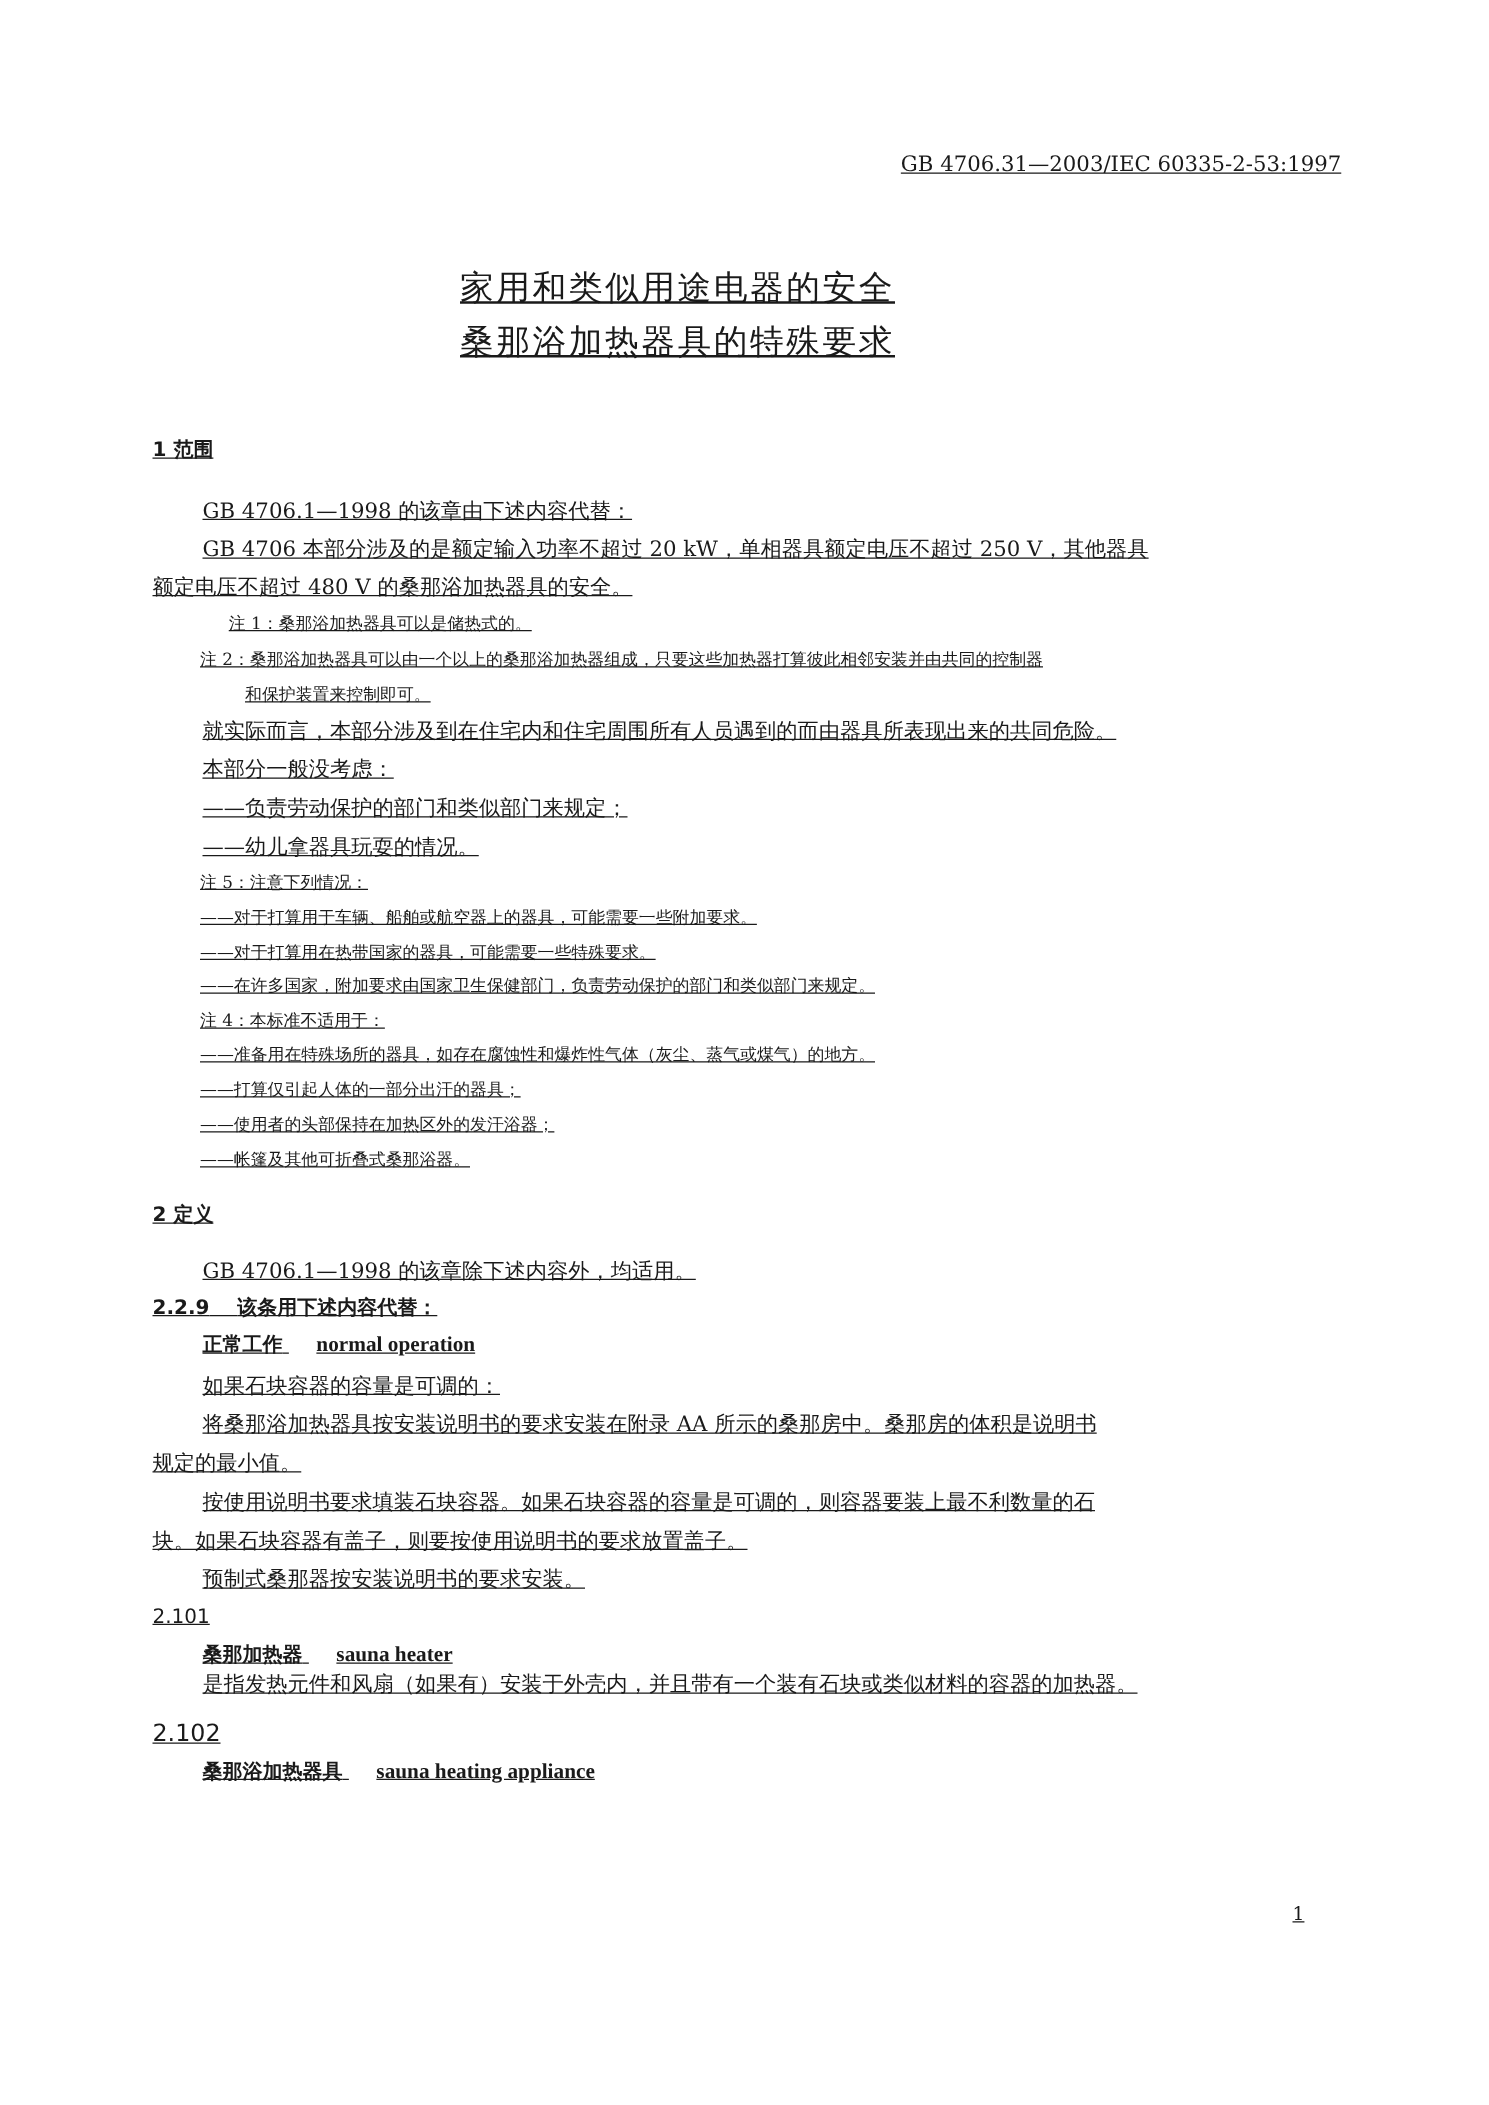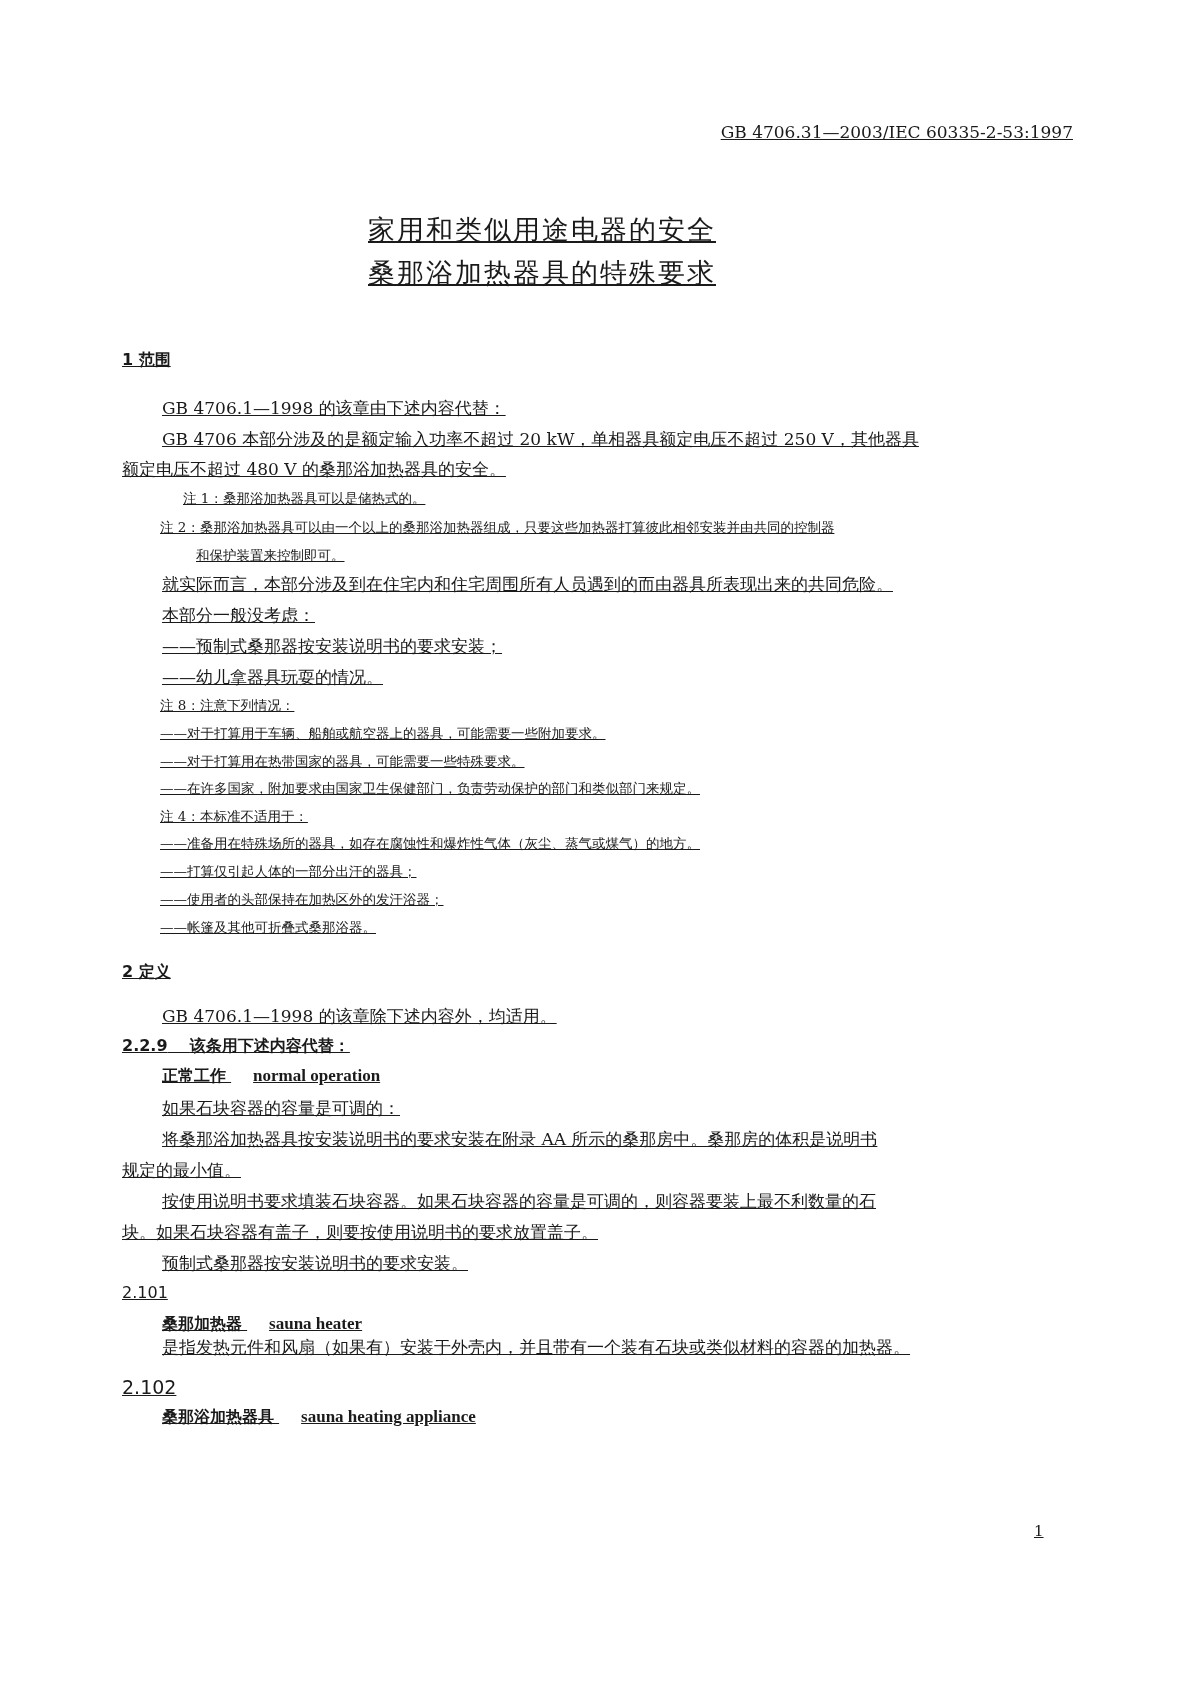--- a/index.html
+++ b/index.html
@@ -27,23 +27,23 @@
 
 <div class="abs h" style="top:350px;">1   范围</div>
 <div class="abs p" style="top:397px; left:162px;">GB 4706.1—1998 的该章由下述内容代替：</div>
 <div class="abs p" style="top:428px; left:162px;">GB 4706 本部分涉及的是额定输入功率不超过 20 kW，单相器具额定电压不超过 250 V，其他器具</div>
 <div class="abs p" style="top:458px; left:122px;">额定电压不超过 480 V 的桑那浴加热器具的安全。</div>
 <div class="abs note" style="top:490px; left:160px;margin-left:23px;">注 1：桑那浴加热器具可以是储热式的。</div>
 <div class="abs note" style="top:519px; left:160px;">注 2：桑那浴加热器具可以由一个以上的桑那浴加热器组成，只要这些加热器打算彼此相邻安装并由共同的控制器</div>
 <div class="abs note" style="top:547px; left:196px;">和保护装置来控制即可。</div>
 <div class="abs p" style="top:573px; left:162px;">就实际而言，本部分涉及到在住宅内和住宅周围所有人员遇到的而由器具所表现出来的共同危险。</div>
 <div class="abs p" style="top:604px; left:162px;">本部分一般没考虑：</div>
-<div class="abs p" style="top:635px; left:162px;">——预制式桑那器按安装说明书的要求安装；</div>
+<div class="abs p" style="top:635px; left:162px;">——负责劳动保护的部门和类似部门来规定；</div>
 <div class="abs p" style="top:666px; left:162px;">——幼儿拿器具玩耍的情况。</div>
-<div class="abs note" style="top:697px; left:160px;">注 8：注意下列情况：</div>
+<div class="abs note" style="top:697px; left:160px;">注 5：注意下列情况：</div>
 <div class="abs note" style="top:725px; left:160px;">——对于打算用于车辆、船舶或航空器上的器具，可能需要一些附加要求。</div>
 <div class="abs note" style="top:753px; left:160px;">——对于打算用在热带国家的器具，可能需要一些特殊要求。</div>
 <div class="abs note" style="top:780px; left:160px;">——在许多国家，附加要求由国家卫生保健部门，负责劳动保护的部门和类似部门来规定。</div>
 <div class="abs note" style="top:808px; left:160px;">注 4：本标准不适用于：</div>
 <div class="abs note" style="top:835px; left:160px;">——准备用在特殊场所的器具，如存在腐蚀性和爆炸性气体（灰尘、蒸气或煤气）的地方。</div>
 <div class="abs note" style="top:863px; left:160px;">——打算仅引起人体的一部分出汗的器具；</div>
 <div class="abs note" style="top:891px; left:160px;">——使用者的头部保持在加热区外的发汗浴器；</div>
 <div class="abs note" style="top:919px; left:160px;">——帐篷及其他可折叠式桑那浴器。</div>
 
 <div class="abs h" style="top:962px;">2   定义</div>

